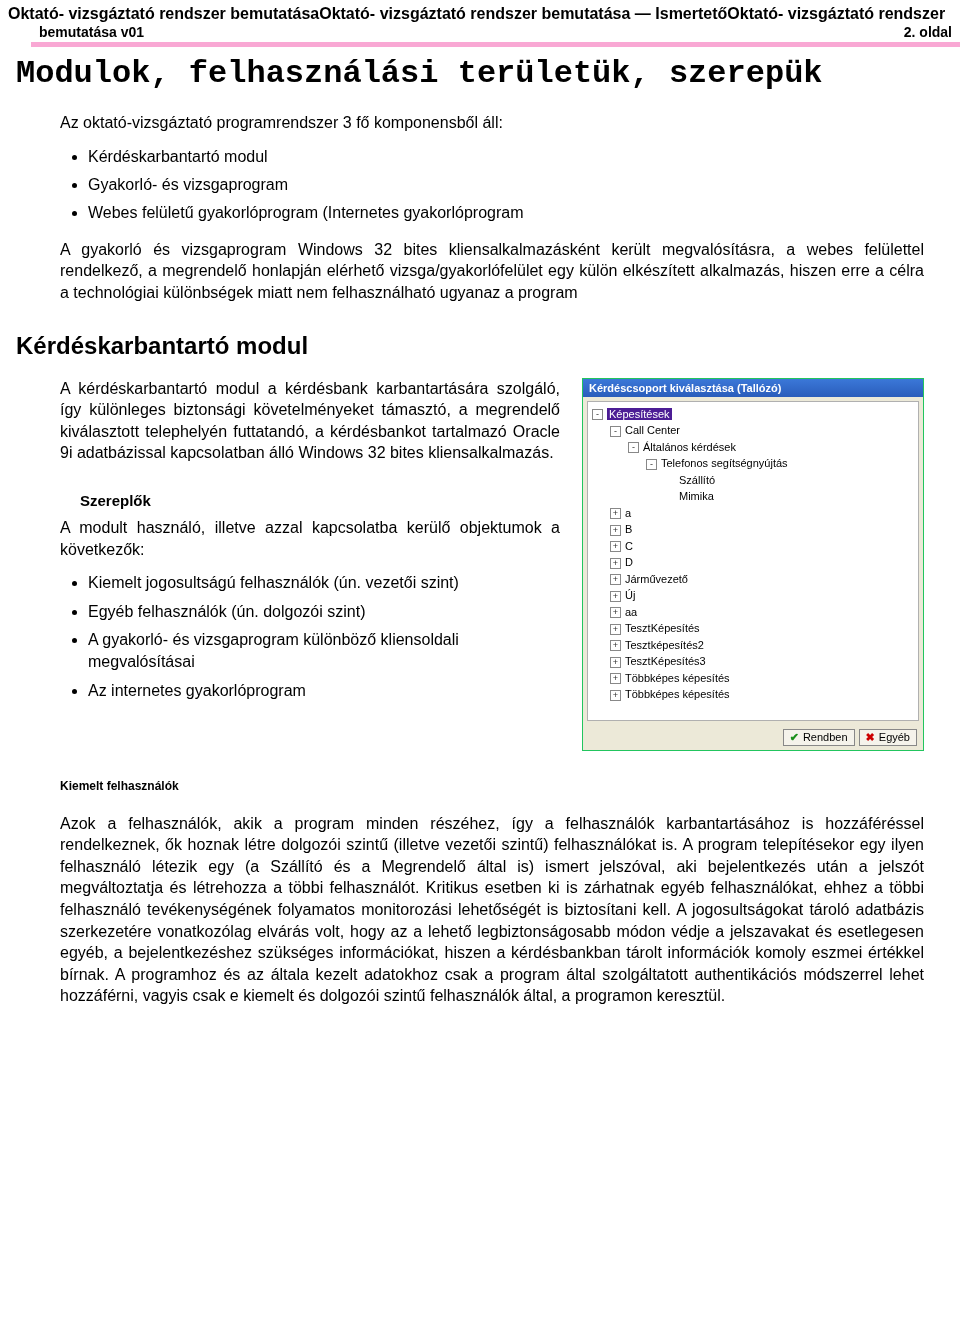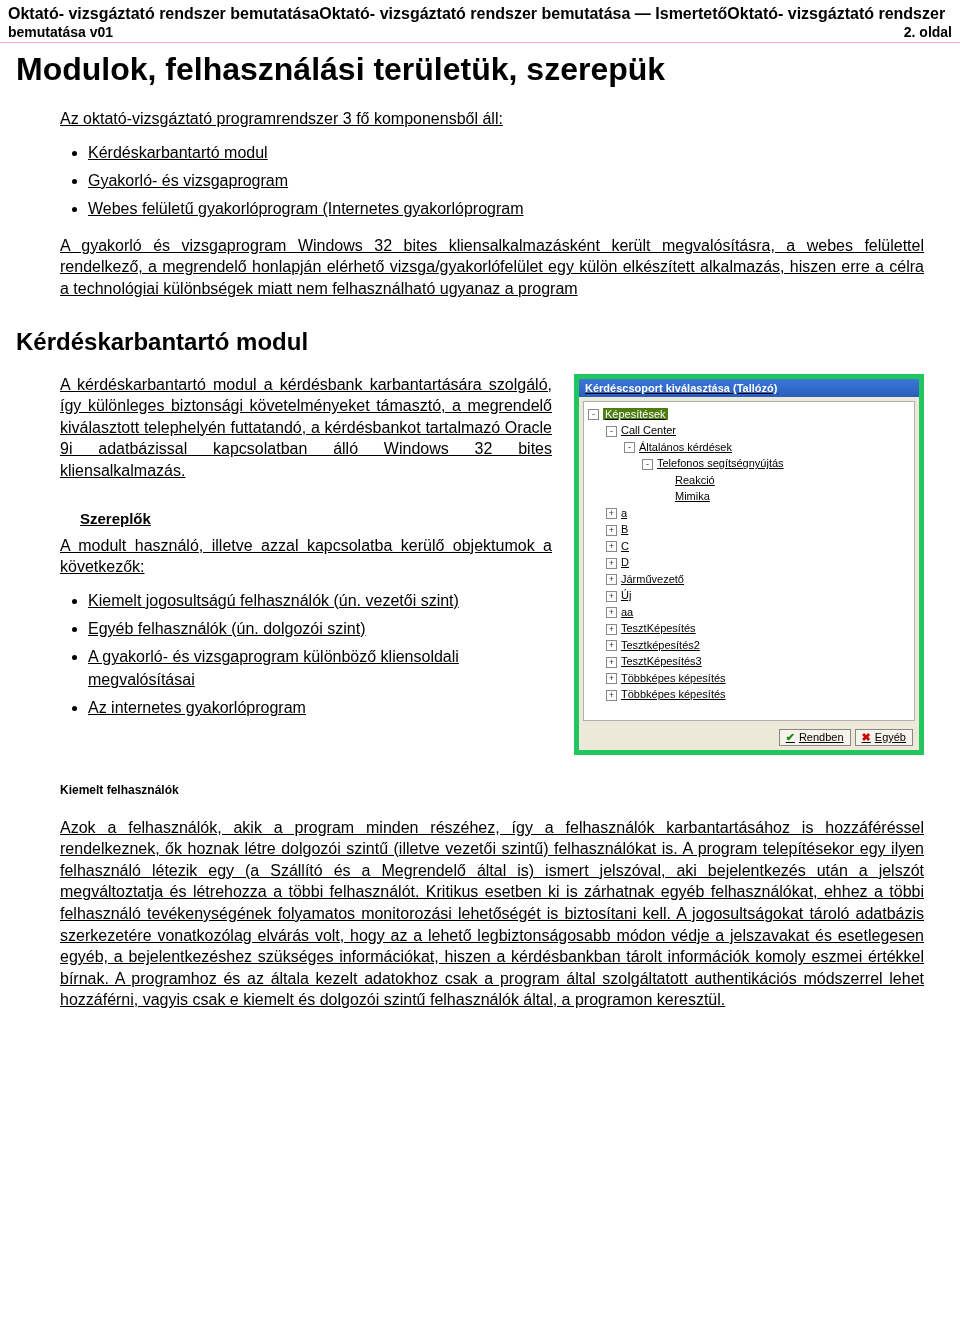--- a/index.html
+++ b/index.html
@@ -15,49 +15,50 @@
     font-weight: bold;
     padding: 4px 8px 0 8px;
     line-height: 1.25;
   }
   .header-row2 {
     display: flex;
     justify-content: space-between;
     font-size: 14px;
     font-weight: bold;
     padding: 0 8px 2px 8px;
-    border-bottom: 1px solid #f9a8d4;
+    border-bottom: 5px solid #f9a8d4;
+    margin-left: 31px;
   }
   .content {
     padding: 0 16px 24px 16px;
   }
   h1 {
     font-size: 32px;
     font-weight: bold;
     margin: 8px 0 20px 0;
+    font-family: Liberation Mono, monospace;
   }
   h2 {
     font-size: 24px;
     font-weight: bold;
     margin: 28px 0 18px 0;
   }
   h3 {
     font-size: 15px;
     font-weight: bold;
     margin: 28px 0 8px 20px;
   }
   h4 {
     font-size: 12px;
     font-weight: bold;
     margin: 28px 0 20px 44px;
   }
   .indent-block {
     margin-left: 44px;
     margin-right: 20px;
-    text-decoration: underline;
   }
   p {
     font-size: 16px;
     line-height: 1.35;
     margin: 0 0 12px 0;
   }
   .justify { text-align: justify; }
   ul.bullets {
     list-style: disc;
     margin: 4px 0 14px 0;
@@ -73,21 +74,21 @@
     gap: 22px;
     align-items: flex-start;
   }
   .two-col .left-col {
     flex: 1;
   }
   .two-col .left-col p { text-align: justify; }
   .screenshot-panel {
     width: 340px;
     flex: 0 0 340px;
-    border: 5px solid #22c55e;
+    border: 1px solid #22c55e;
     font-family: Tahoma, Arial, sans-serif;
     font-size: 11px;
     background: #ece9d8;
   }
   .sp-title {
     background: linear-gradient(#3b78d8, #2a5dbb);
     color: #fff;
     font-weight: bold;
     padding: 3px 6px;
   }
@@ -112,21 +113,21 @@
     margin-right:4px;
     background:#fff;
     color:#333;
     vertical-align:middle;
   }
   .leaf-space {
     display:inline-block;
     width:15px;
   }
   .sel {
-    background:#4d7c0f;
+    background:#4c1d95;
     color:#fff;
     padding:0 2px;
   }
   .sp-footer {
     display:flex;
     justify-content:flex-end;
     gap:4px;
     padding:4px 6px;
     background:#ece9d8;
   }
@@ -185,21 +186,21 @@
         <ul class="tree-root">
           <li>
             <span class="pm">-</span><span class="sel">Képesítések</span>
             <ul>
               <li><span class="pm">-</span><span>Call Center</span>
                 <ul>
                   <li><span class="pm">-</span><span>Általános kérdések</span>
                     <ul>
                       <li><span class="pm">-</span><span>Telefonos segítségnyújtás</span>
                         <ul>
-                          <li><span class="leaf-space"></span><span>Reakció</span></li>
+                          <li><span class="leaf-space"></span><span>Szállító</span></li>
                           <li><span class="leaf-space"></span><span>Mimika</span></li>
                         </ul>
                       </li>
                     </ul>
                   </li>
                 </ul>
               </li>
               <li><span class="pm">+</span><span>a</span></li>
               <li><span class="pm">+</span><span>B</span></li>
               <li><span class="pm">+</span><span>C</span></li>

